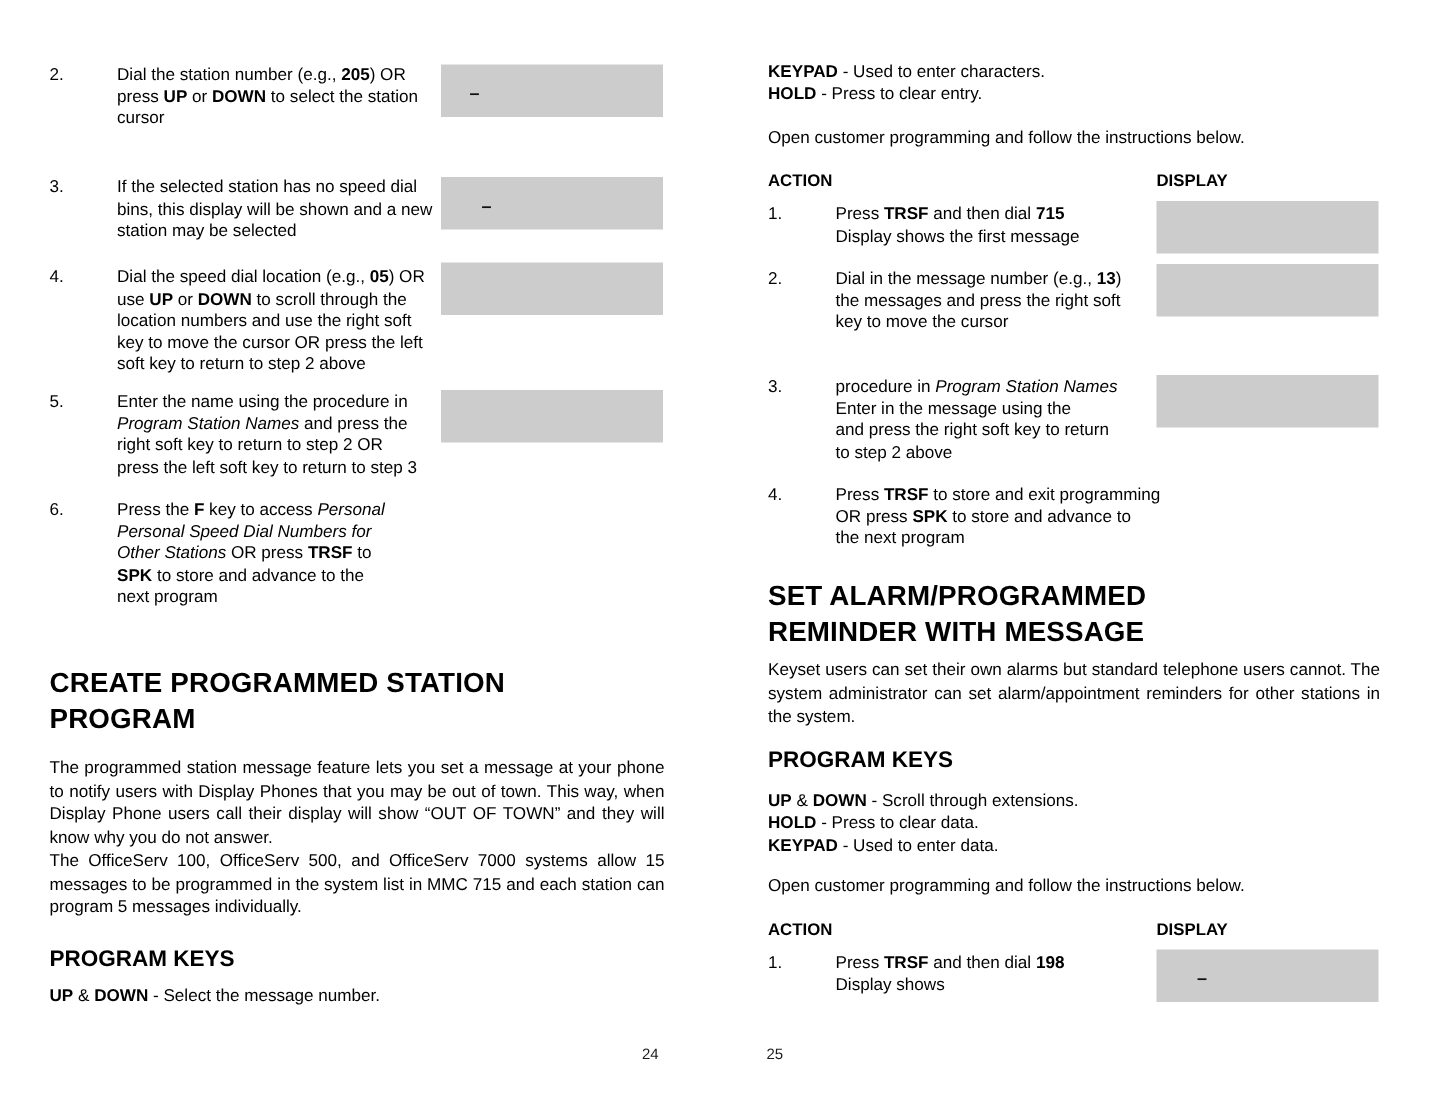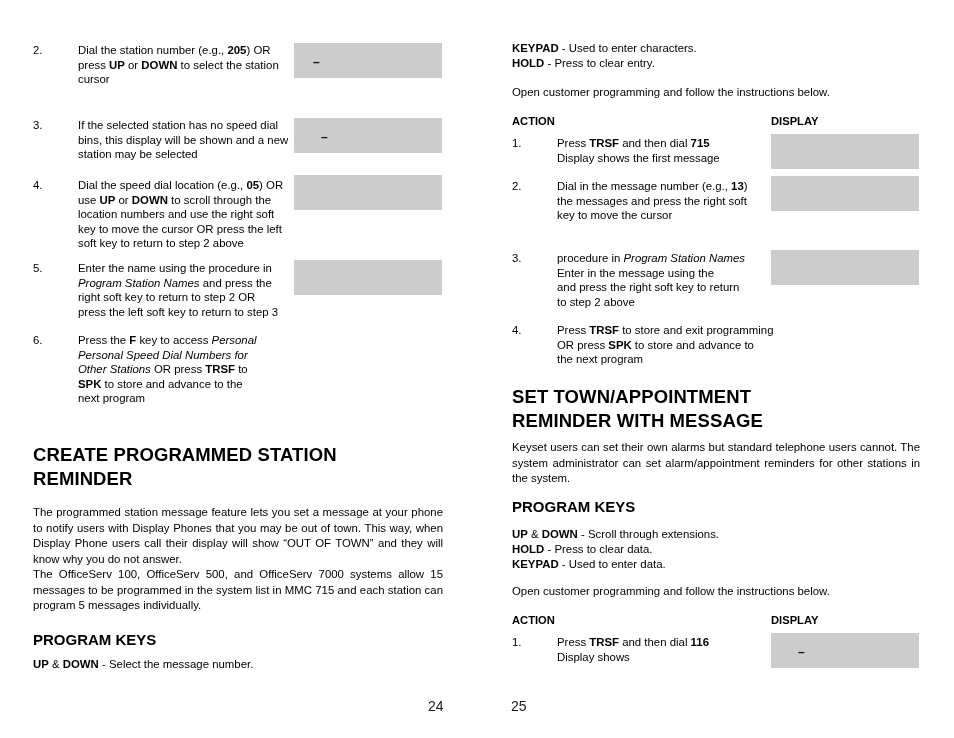--- a/index.html
+++ b/index.html
@@ -94,21 +94,21 @@
     font-size: 11.2px;
     font-weight: bold;
     text-align: center;
   }
 
   
   .abs { position: absolute; }
 
   .pagenum {
     position: absolute;
-    font-size: 14px;
+    font-size: 10px;
     color: #1a1a1a;
   }
 </style>
 </head>
 <body>
 
 <div class="page">
 
   <div class="col col-left">
 
@@ -167,21 +167,21 @@
             <span class="step-text"><i>Personal&nbsp;Speed&nbsp;Dial&nbsp;Numbers&nbsp;for</i></span>
             <span class="step-text"><i>Other&nbsp;Stations</i><span>&nbsp;OR&nbsp;press&nbsp;</span><b>TRSF</b><span>&nbsp;to</span></span>
             <span class="step-text"><b>SPK</b><span>&nbsp;to&nbsp;store&nbsp;and&nbsp;advance&nbsp;to&nbsp;the</span></span>
             <span class="step-text"><span>next&nbsp;program</span></span>
           </span>
         </div>
     </div>
 
     <h1 class="h1 abs" style="top:443px;left:0;width:400px;">
       <span class="hl1">CREATE PROGRAMMED STATION</span><br>
-      <span class="hl2">REMINDER</span>
+      <span class="hl2">PROGRAM</span>
     </h1>
 
     <p class="para abs" style="top:505px;left:0;width:410px;">The programmed station message feature lets you set a message at your phone to notify users with Display Phones that you may be out of town. This way, when Display Phone users call their display will show “OUT OF TOWN” and they will know why you do not answer.</p>
 
     <p class="para abs" style="top:567px;left:0;width:410px;">The OfficeServ 100, OfficeServ 500, and OfficeServ 7000 systems allow 15 messages to be programmed in the system list in MMC 715 and each station can program 5 messages individually.</p>
 
     <div class="h-sub abs" style="top:631px;left:0;">PROGRAM KEYS</div>
 
     <div class="abs" style="top:657px;left:0;width:400px;">
       <div class="line"><b>UP</b><span>&nbsp;&amp;&nbsp;</span><b>DOWN</b><span>&nbsp;-&nbsp;Select&nbsp;the&nbsp;message&nbsp;number.</span></div>
@@ -251,21 +251,21 @@
           <span class="step-num">4.</span>
           <span class="step-body">
             <span class="step-text"><span>Press&nbsp;</span><b>TRSF</b><span>&nbsp;to&nbsp;store&nbsp;and&nbsp;exit&nbsp;programming</span></span>
             <span class="step-text"><span>OR&nbsp;press&nbsp;</span><b>SPK</b><span>&nbsp;to&nbsp;store&nbsp;and&nbsp;advance&nbsp;to</span></span>
             <span class="step-text"><span>the&nbsp;next&nbsp;program</span></span>
           </span>
         </div>
     </div>
 
     <h1 class="h1 abs" style="top:385px;left:0;width:400px;">
-      <span>SET TOWN/APPOINTMENT</span><br>
+      <span>SET ALARM/PROGRAMMED</span><br>
       <span>REMINDER WITH MESSAGE</span>
     </h1>
 
     <p class="para abs" style="top:440px;left:0;width:408px;">Keyset users can set their own alarms but standard telephone users cannot. The system administrator can set alarm/appointment reminders for other stations in the system.</p>
 
     <div class="h-sub abs" style="top:498px;left:0;">PROGRAM KEYS</div>
 
     <div class="abs" style="top:527px;left:0;width:400px;">
       <div class="line"><b>UP</b><span>&nbsp;&amp;&nbsp;</span><b>DOWN</b><span>&nbsp;-&nbsp;Scroll&nbsp;through&nbsp;extensions.</span></div>
       <div class="line"><b>HOLD</b><span>&nbsp;-&nbsp;Press&nbsp;to&nbsp;clear&nbsp;data.</span></div>
@@ -274,21 +274,21 @@
 
     <p class="line abs" style="top:584px;left:0;width:400px;">Open customer programming and follow the instructions below.</p>
 
     <div class="colhead abs" style="top:614px;left:0;">ACTION</div>
     <div class="colhead abs" style="top:614px;left:259px;">DISPLAY</div>
 
     <div class="abs" style="top:635px;left:0;width:250px;">
       <div class="step">
           <span class="step-num">1.</span>
           <span class="step-body">
-            <span class="step-text"><span>Press&nbsp;</span><b>TRSF</b><span>&nbsp;and&nbsp;then&nbsp;dial&nbsp;</span><b>116</b></span>
+            <span class="step-text"><span>Press&nbsp;</span><b>TRSF</b><span>&nbsp;and&nbsp;then&nbsp;dial&nbsp;</span><b>198</b></span>
             <span class="step-text"><span>Display&nbsp;shows</span></span>
           </span>
         </div>
     </div>
   </div>
 
   <div class="disp" style="left:771px;top:134px;">
       <span class="dash" style="left:27px;top:13px;"></span>
     </div>
   <div class="disp" style="left:771px;top:176px;">

